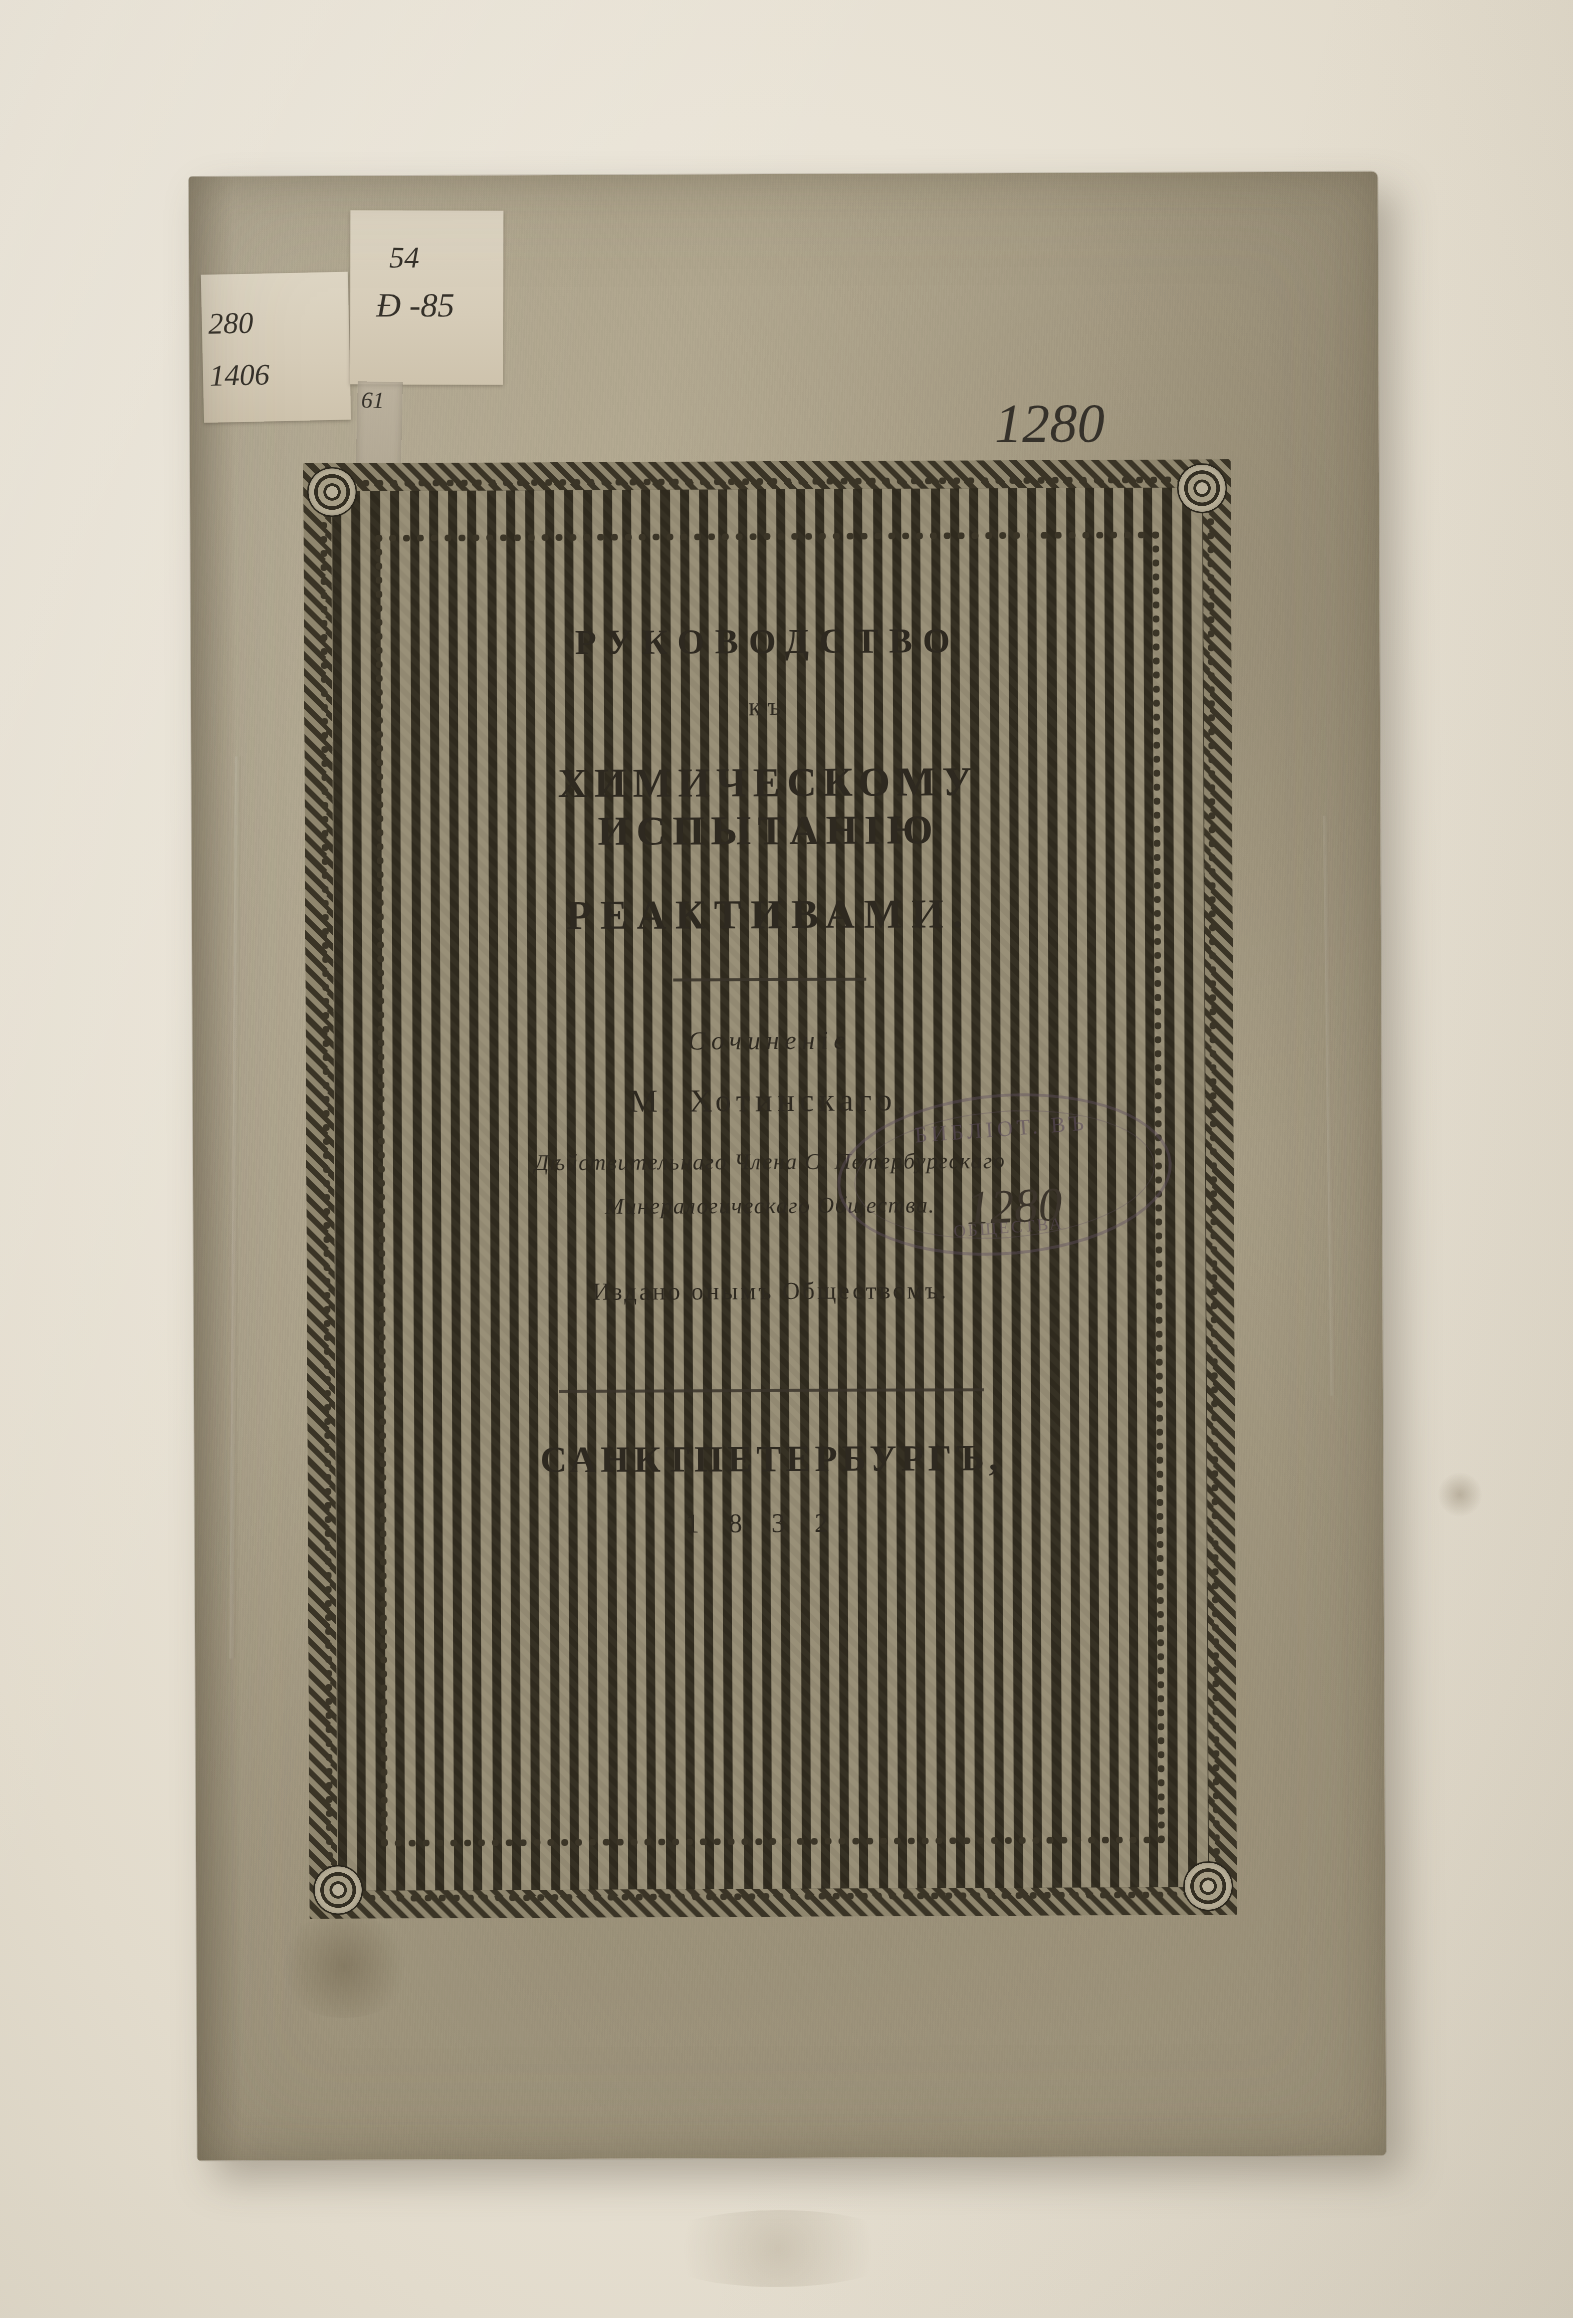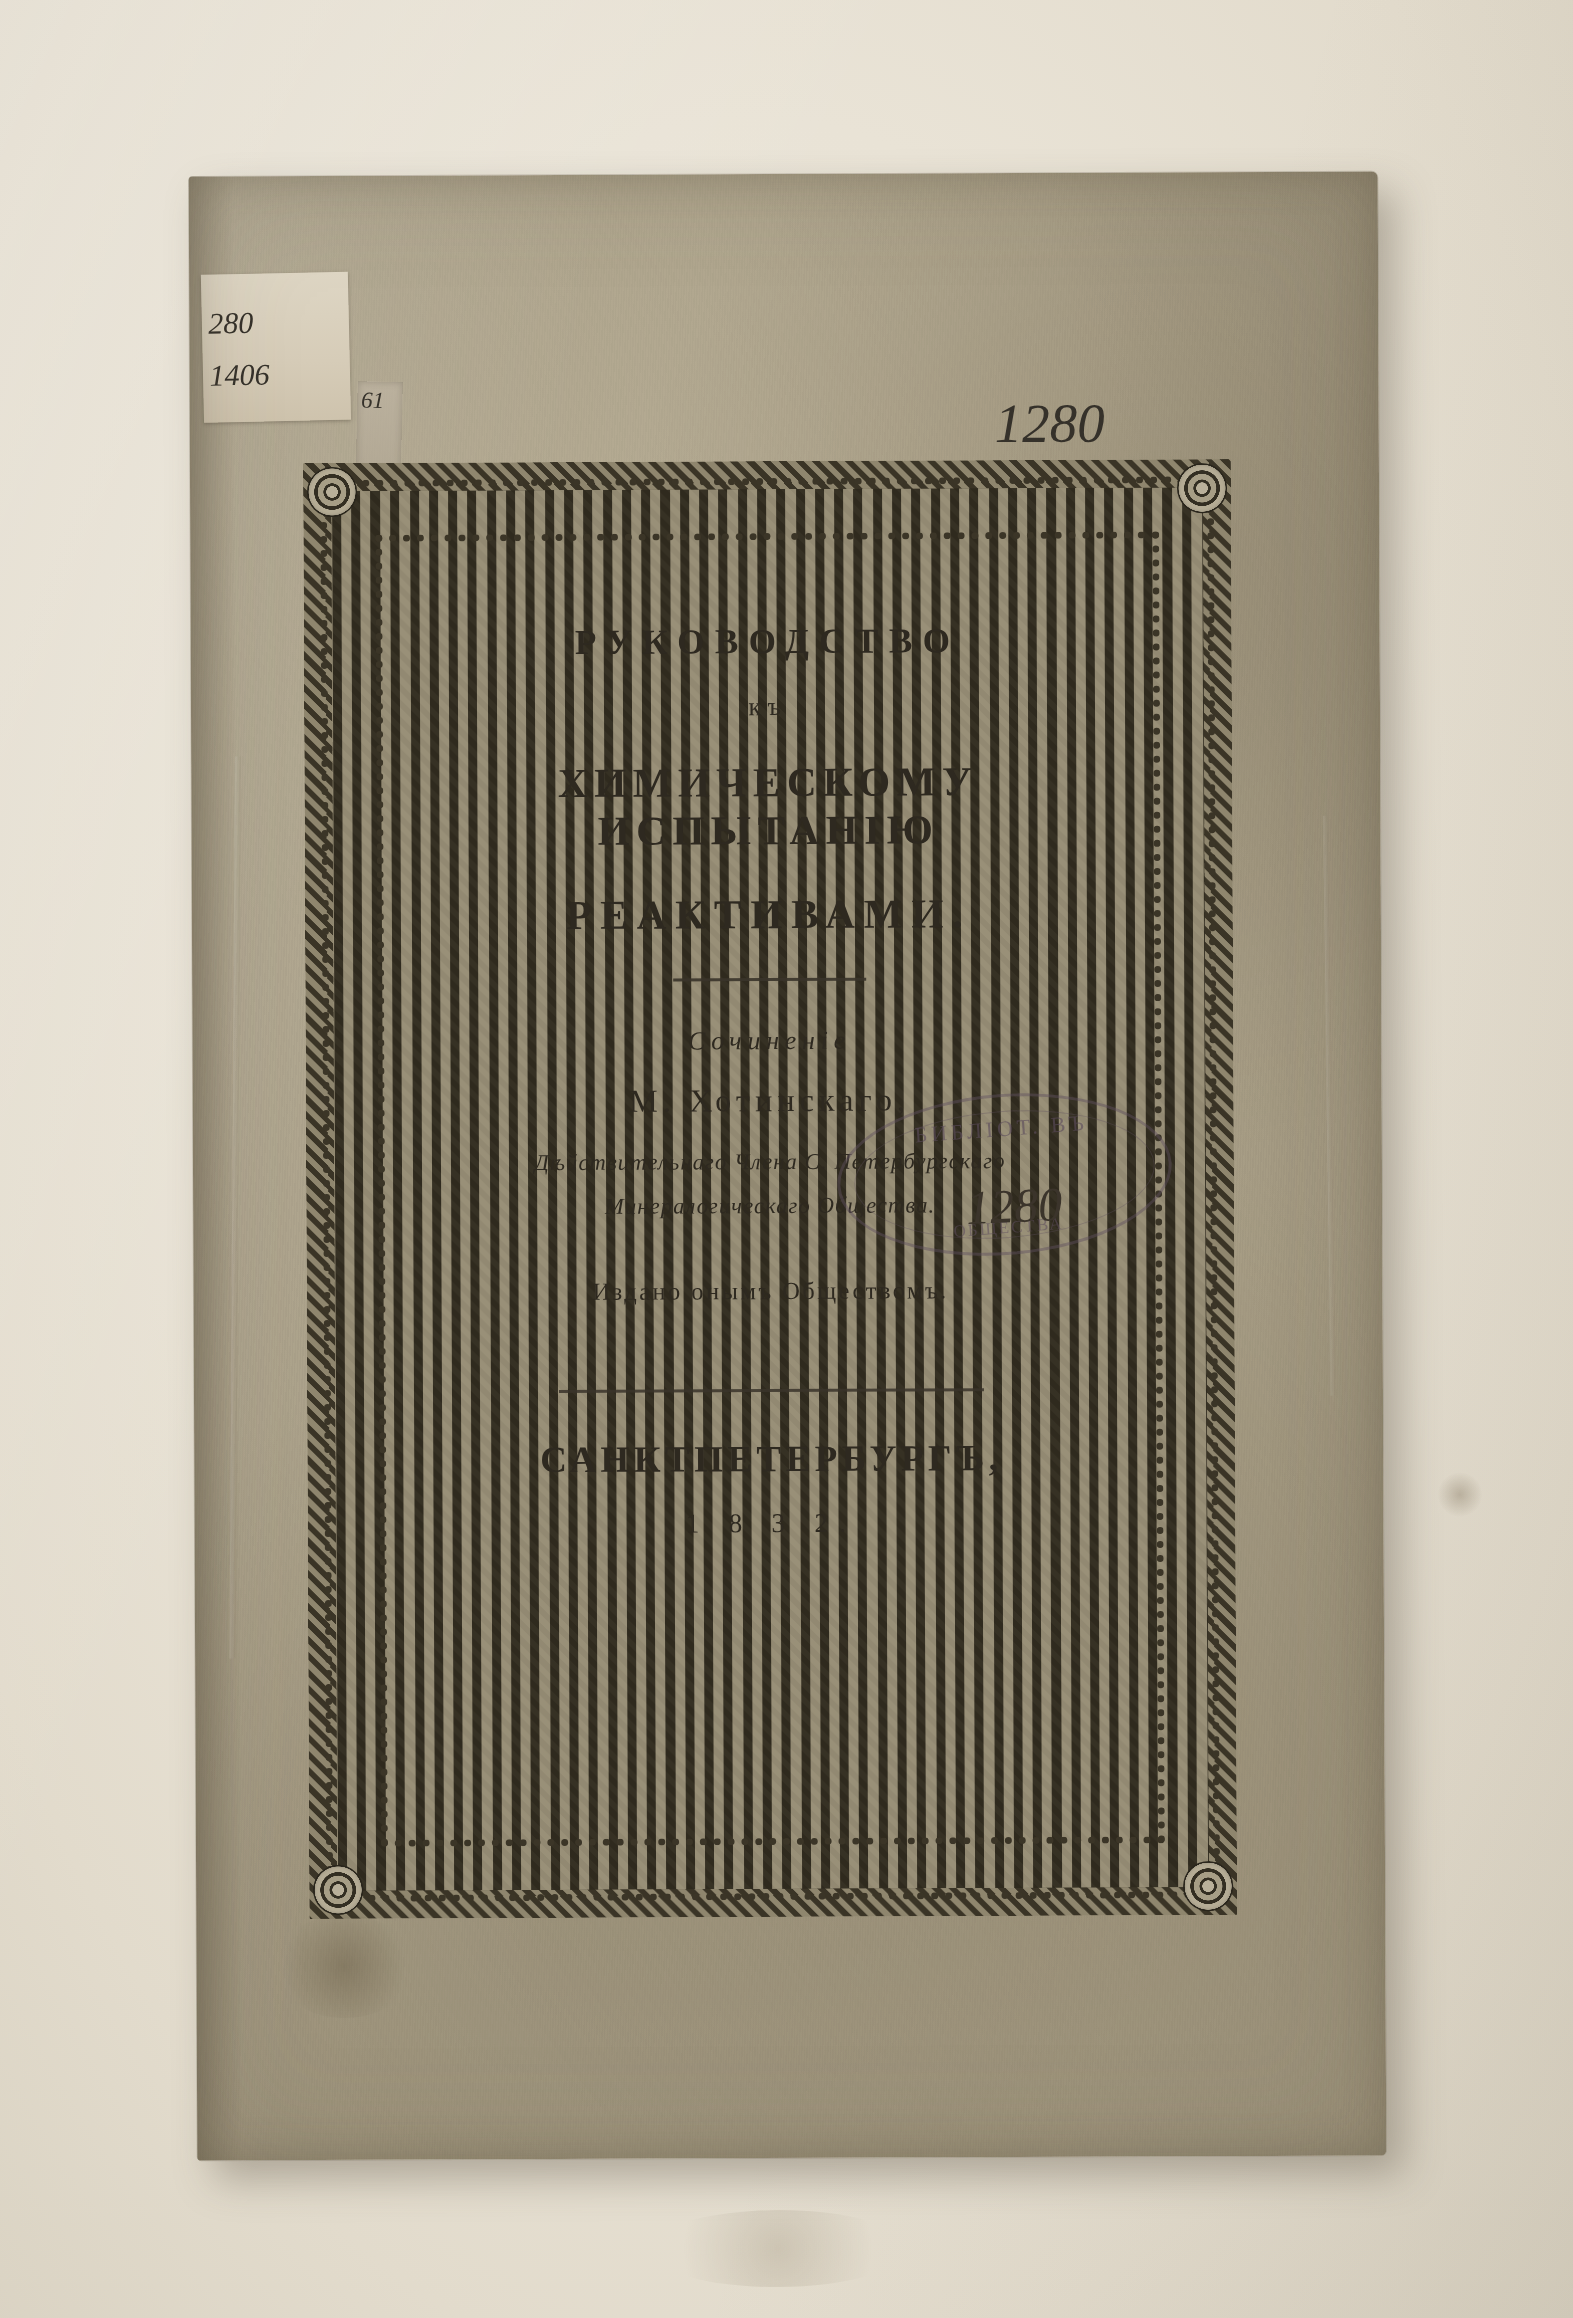--- a/index.html
+++ b/index.html
@@ -359,20 +359,24 @@
 
 <div id="cover">
 
   <div class="spine"></div>
 
   <div id="label-left" class="label-paper">
     <span class="hand l1">280</span>
     <span class="hand l2">1406</span>
   </div>
 
+  <div id="label-right" class="label-paper">
+    <span class="hand r1">54</span>
+    <span class="hand r2">Ð -85</span>
+  </div>
 
   <div id="tape-strip">
     <span class="hand t1">61</span>
   </div>
 
   <span id="pencil-num" class="hand">1280</span>
   <div id="pencil-ul1" class="underline-hand"></div>
   <span id="pencil-num2" class="hand">1406,</span>
 
   <div id="frame-outer">

